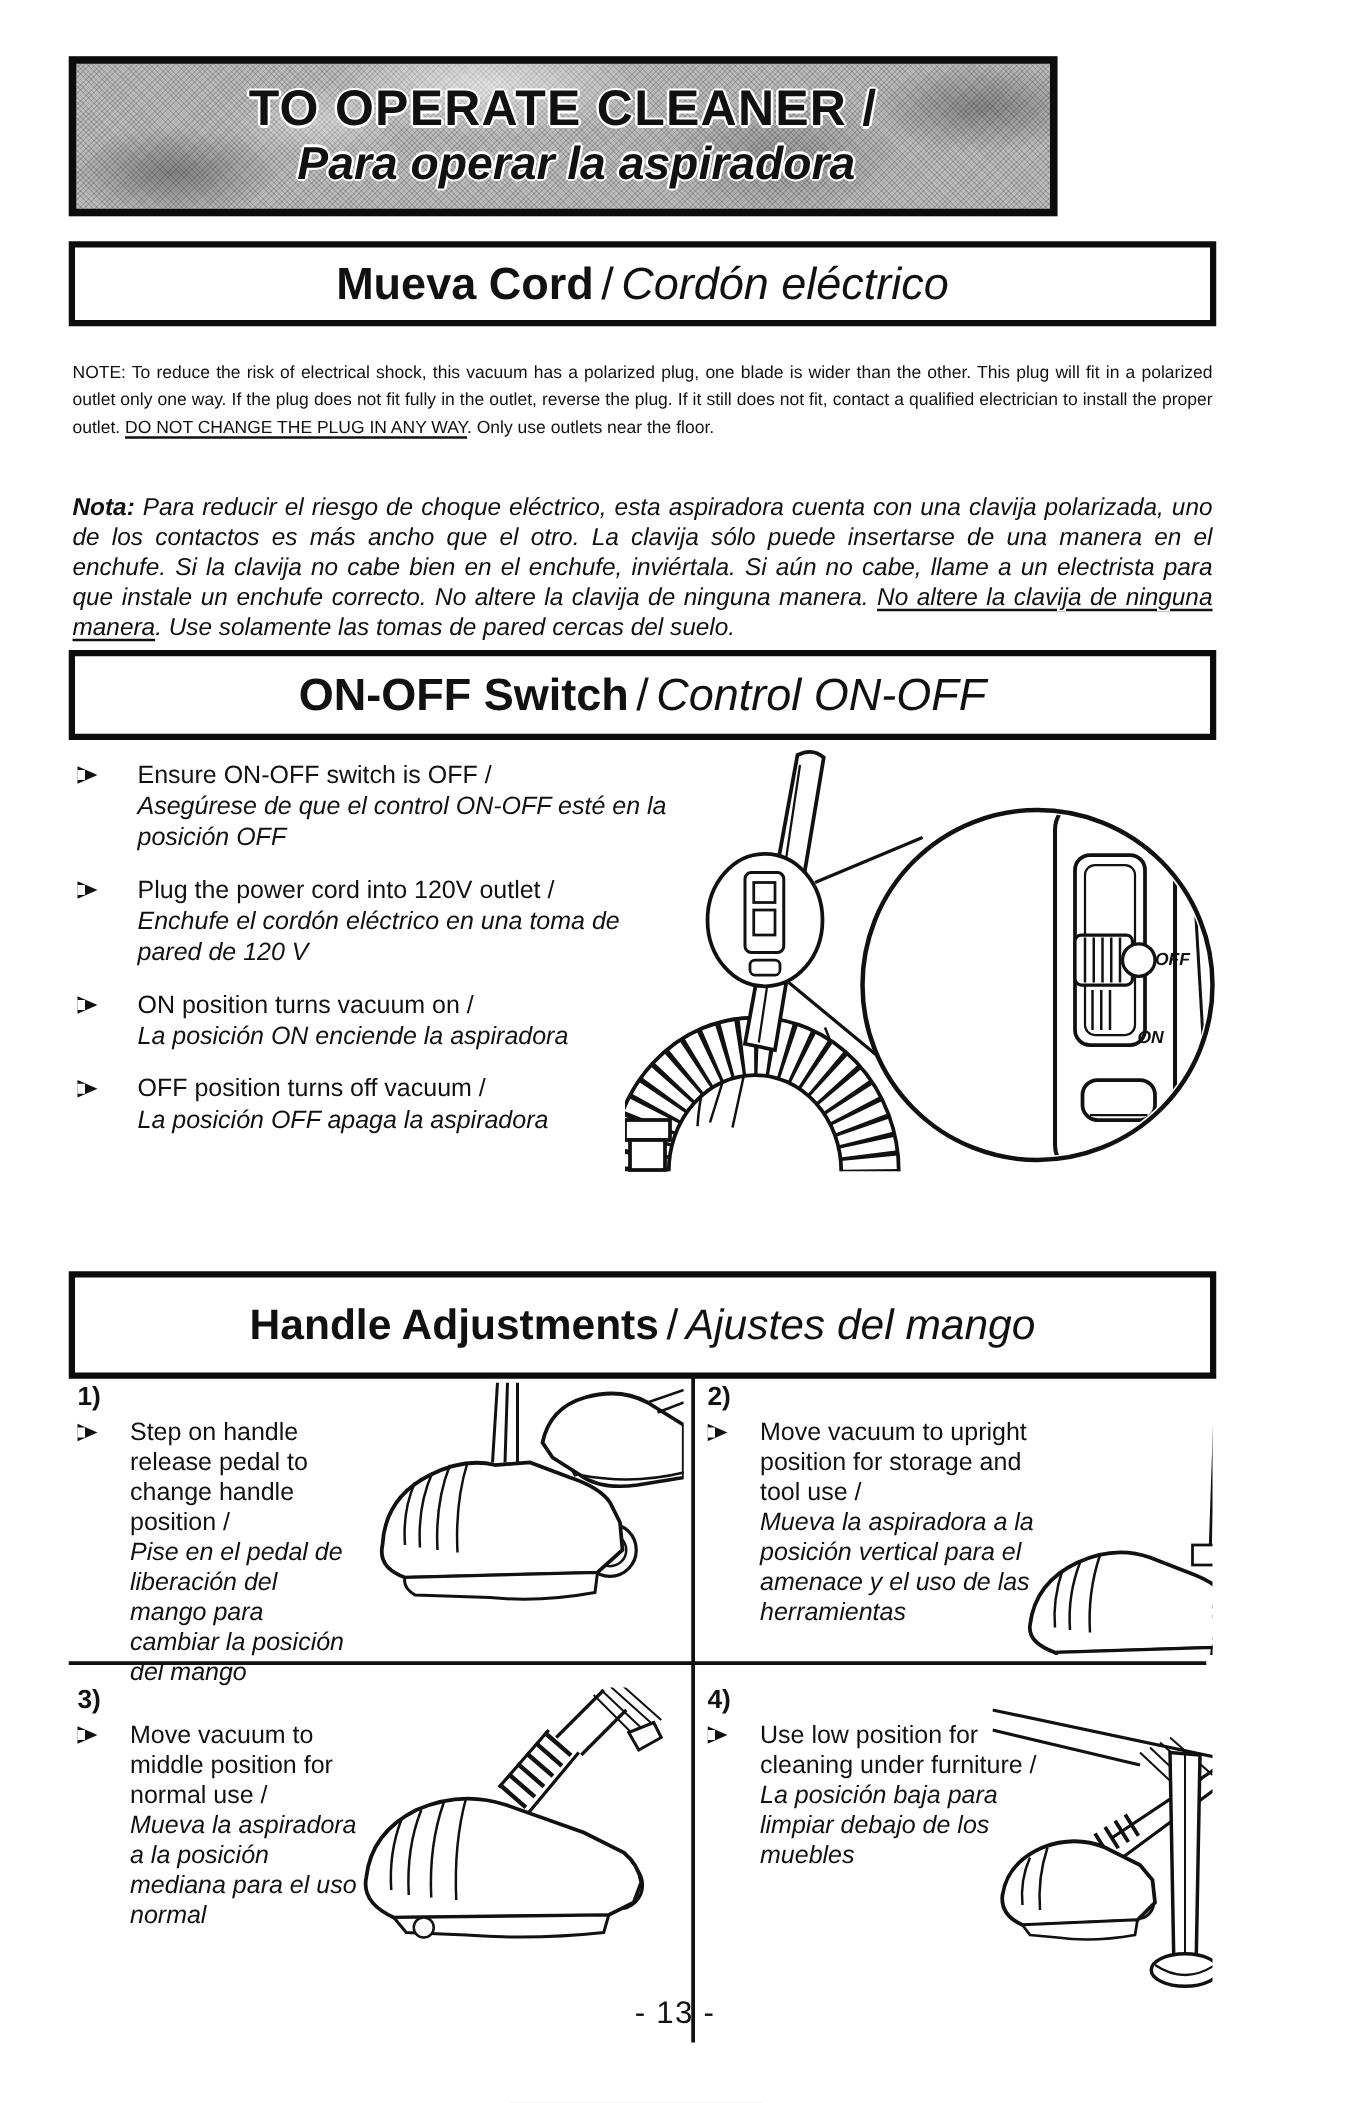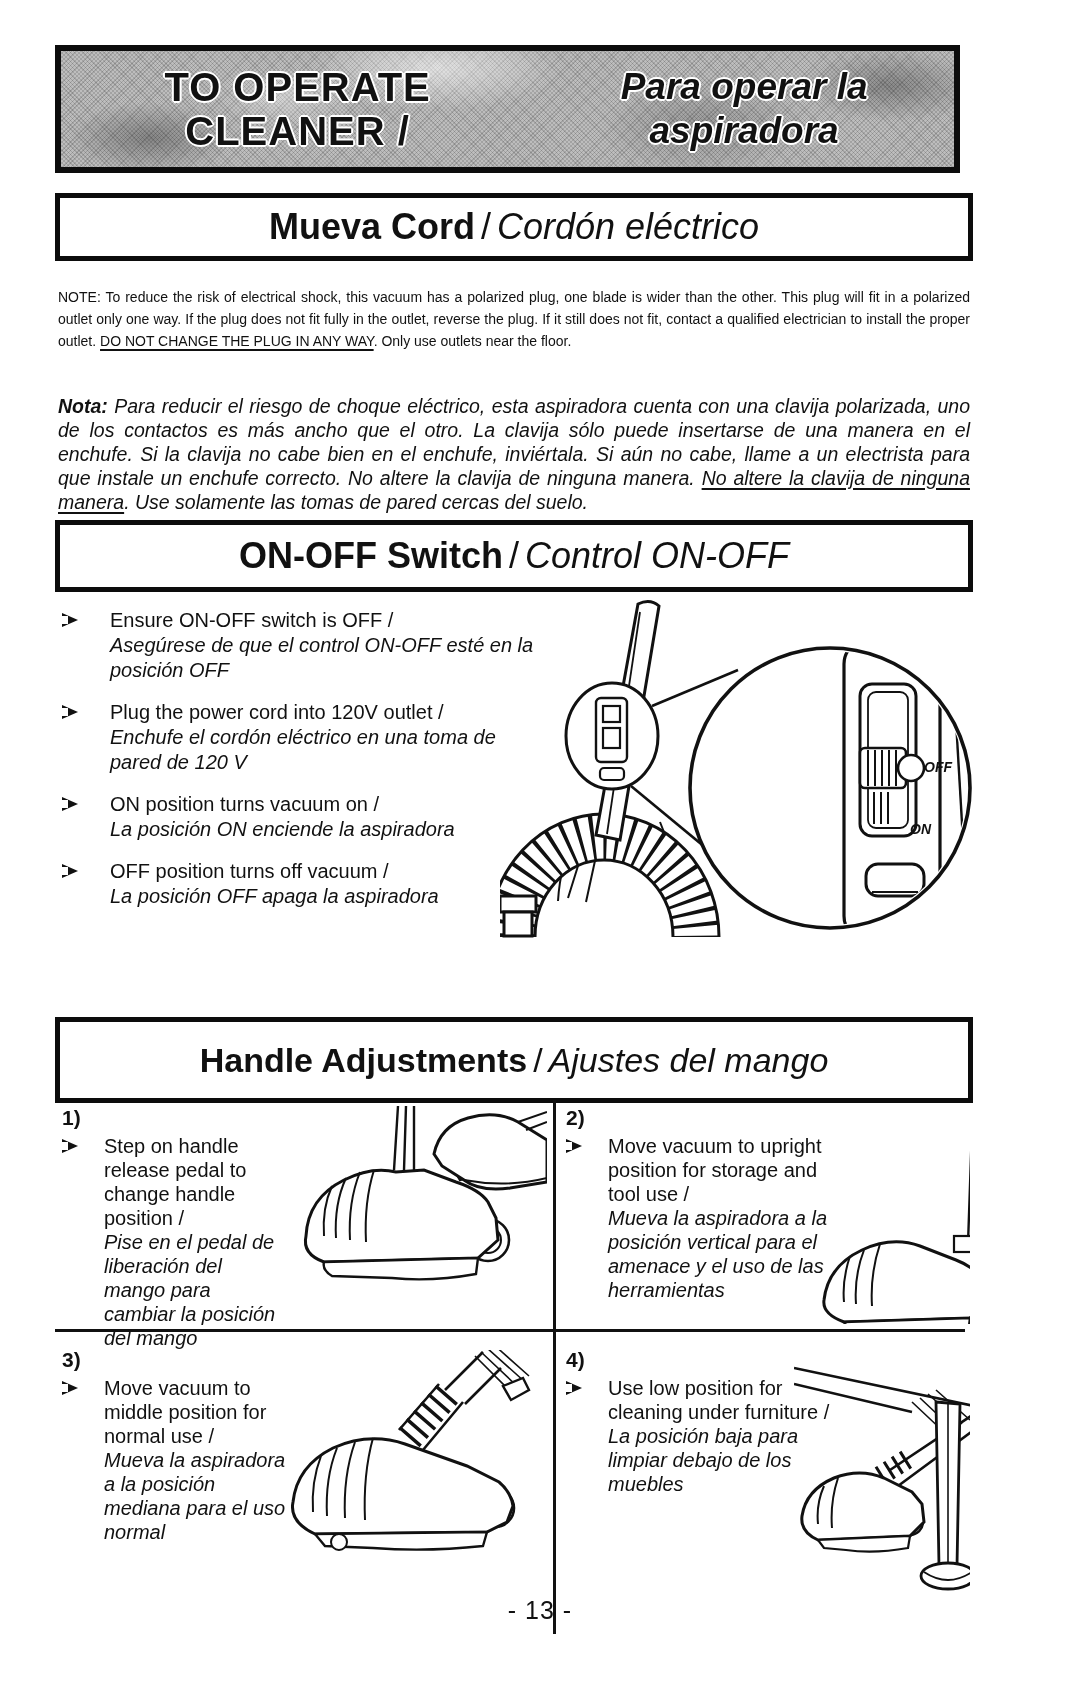--- a/index.html
+++ b/index.html
@@ -2,43 +2,44 @@
 <html><head>
 <meta charset="utf-8">
 <style>
   html,body{margin:0;padding:0;background:#e8e8e8;}
   #page{
     position:relative; width:1080px; height:1682px; background:#ffffff;
     font-family:"Liberation Sans", sans-serif; color:#111; overflow:hidden;
   }
   
   .banner{
-    position:absolute; left:55px; top:45px; width:905px; height:128px;
+    position:absolute; left:55px; top:45px; width:791px; height:128px;
     border:6px solid #0c0c0c; box-sizing:border-box;
     background-color:#bdbdbd;
     background-image:
       radial-gradient(ellipse 130px 55px at 10% 75%, rgba(0,0,0,.30), transparent 65%),
       radial-gradient(ellipse 210px 70px at 42% 15%, rgba(255,255,255,.55), transparent 60%),
       radial-gradient(ellipse 170px 80px at 72% 65%, rgba(0,0,0,.20), transparent 60%),
       radial-gradient(ellipse 150px 60px at 93% 30%, rgba(0,0,0,.28), transparent 60%),
       radial-gradient(ellipse 120px 50px at 25% 40%, rgba(255,255,255,.35), transparent 60%),
       repeating-linear-gradient(45deg, rgba(0,0,0,.14) 0 1px, transparent 1px 3px),
       repeating-linear-gradient(-45deg, rgba(0,0,0,.14) 0 1px, transparent 1px 3px);
-    display:flex; align-items:center; justify-content:center;
+    display:flex; flex-direction:column; align-items:center; justify-content:center;
     text-align:center;
   }
   .banner .l1{
     font-size:40px; font-weight:700; letter-spacing:1px; line-height:1.1;
     text-shadow:-2px 0 0 #fff,2px 0 0 #fff,0 -2px 0 #fff,0 2px 0 #fff,
                 -1px -1px 0 #fff,1px 1px 0 #fff,-1px 1px 0 #fff,1px -1px 0 #fff;
   }
   .banner .l2{
     font-size:37px; font-weight:700; font-style:italic; line-height:1.2;
     text-shadow:-2px 0 0 #fff,2px 0 0 #fff,0 -2px 0 #fff,0 2px 0 #fff,
                 -1px -1px 0 #fff,1px 1px 0 #fff,-1px 1px 0 #fff,1px -1px 0 #fff;
+    padding-left:21px;
   }
   
   .secbox{
     position:absolute; left:55px; width:918px; box-sizing:border-box;
     border:5px solid #0c0c0c; background:#fff; text-align:center;
     display:flex; align-items:center; justify-content:center;
   }
   .secbox .en{font-size:36px; font-weight:700;}
   .secbox .sep{font-size:36px; font-weight:400; padding:0 6px;}
   .secbox .es{font-size:36px; font-style:italic; font-weight:400;}

